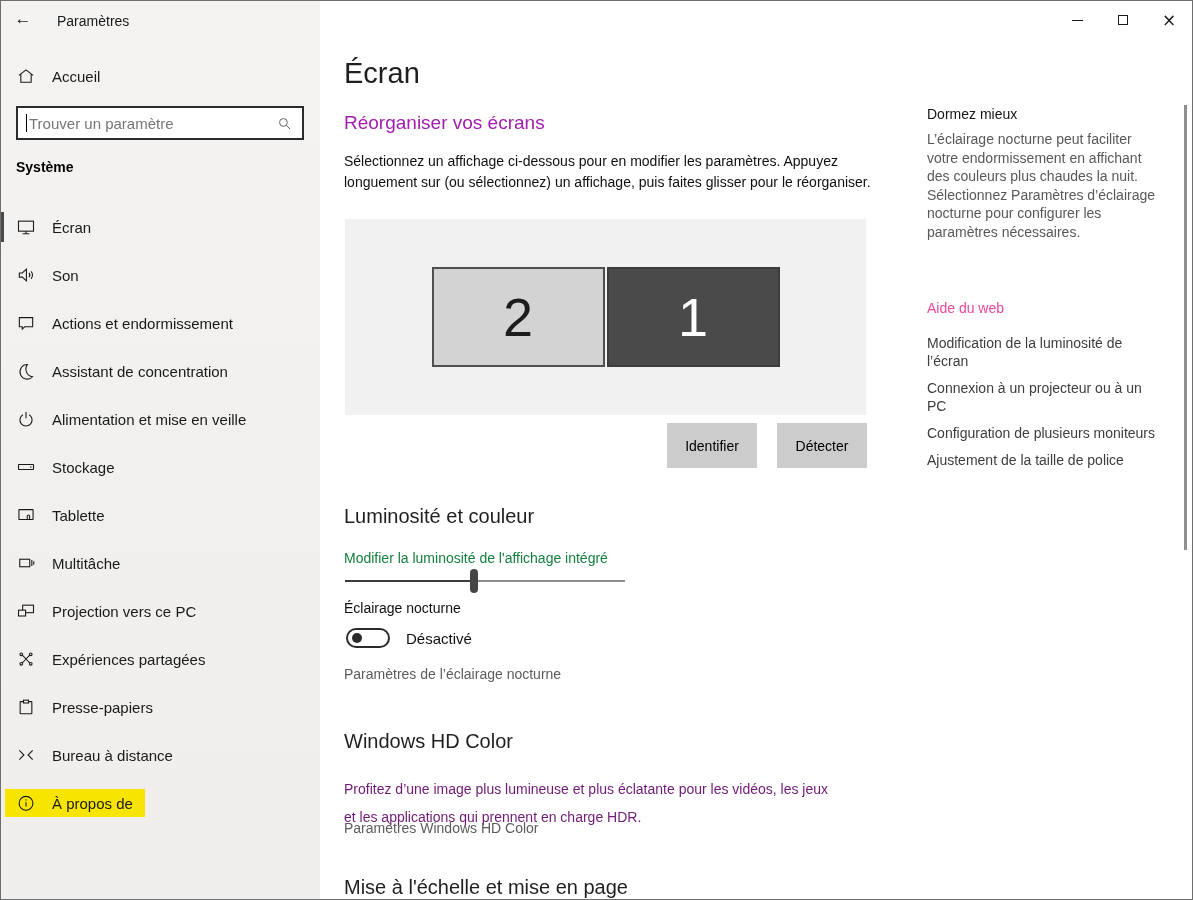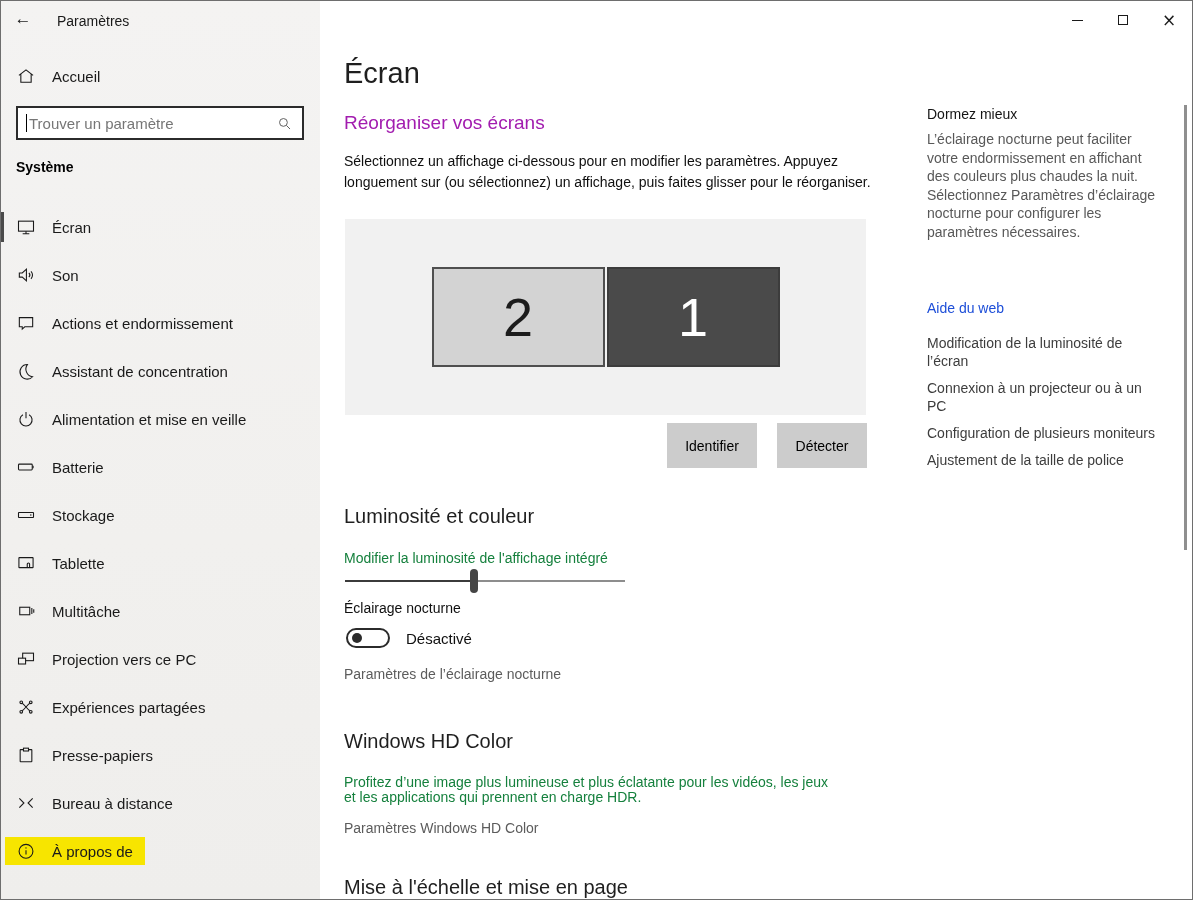--- a/index.html
+++ b/index.html
@@ -103,28 +103,28 @@
   .night-label { position:absolute; left:344px; top:600px; font-size:14px; color:#0f0f0f; }
   .toggle {
     position:absolute; left:346px; top:628px; width:44px; height:20px;
     border:2px solid #2b2b2b; border-radius:10px; background:#fff; cursor:pointer;
   }
   .toggle .knob { position:absolute; left:4px; top:3px; width:10px; height:10px; border-radius:50%; background:#2b2b2b; }
   .toggle-state { position:absolute; left:406px; top:630px; font-size:15px; color:#0f0f0f; }
   .night-link { position:absolute; left:344px; top:666px; font-size:14px; color:#5c5c5c; cursor:pointer; }
 
   .hdcolor-h { position:absolute; left:344px; top:730px; font-size:20px; font-weight:400; color:#1f1f1f; }
-  .hdcolor-desc { position:absolute; left:344px; top:775px; width:485px; font-size:14px; line-height:15px; color:#15803d; }
+  .hdcolor-desc { position:absolute; left:344px; top:775px; width:485px; font-size:14px; line-height:28px; color:#701a75; }
   .hdcolor-link { position:absolute; left:344px; top:820px; font-size:14px; color:#5c5c5c; cursor:pointer; }
   .scale-h { position:absolute; left:344px; top:876px; font-size:20px; font-weight:400; color:#1f1f1f; }
 
   
   .aside-sleep-h { position:absolute; left:927px; top:106px; font-size:14px; color:#141414; }
   .aside-sleep-body { position:absolute; left:927px; top:130px; width:233px; font-size:14px; line-height:18.5px; color:#585858; }
-  .aside-help-h { position:absolute; left:927px; top:300px; font-size:14px; color:#1d4ed8; }
+  .aside-help-h { position:absolute; left:927px; top:300px; font-size:14px; color:#ec4899; }
   .aside-links { position:absolute; left:927px; top:334px; width:238px; }
   .aside-link { font-size:14px; line-height:18px; color:#3d3d3d; margin-bottom:9px; cursor:pointer; }
 
   .scrollbar-thumb { position:absolute; left:1184px; top:105px; width:3px; height:445px; background:#8f8f8f; cursor:pointer; }
 </style>
 </head>
 <body>
 
 <div class="window-border"></div>
 
@@ -200,31 +200,20 @@
         </span>
       </div>
       <div class="nav-item">
         <span class="nav-wrap">
           <span class="icon20">
             <svg viewBox="0 0 24 24">
               <path d="M8.3 6.8a7.3 7.3 0 1 0 7.4 0M12 3.5V11"></path>
             </svg>
           </span>
           <span>Alimentation et mise en veille</span>
-        </span>
-      </div>
-      <div class="nav-item">
-        <span class="nav-wrap">
-          <span class="icon20">
-            <svg viewBox="0 0 24 24">
-              <rect x="3" y="8.5" width="16.5" height="7" rx="1"></rect>
-              <path d="M20.5 10.5v3"></path>
-            </svg>
-          </span>
-          <span>Batterie</span>
         </span>
       </div>
       <div class="nav-item">
         <span class="nav-wrap">
           <span class="icon20">
             <svg viewBox="0 0 24 24">
               <rect x="3" y="9" width="18" height="6" rx="0.5"></rect>
               <circle cx="17.8" cy="12" r="0.9" fill="#1a1a1a" stroke="none"></circle>
             </svg>
           </span>

